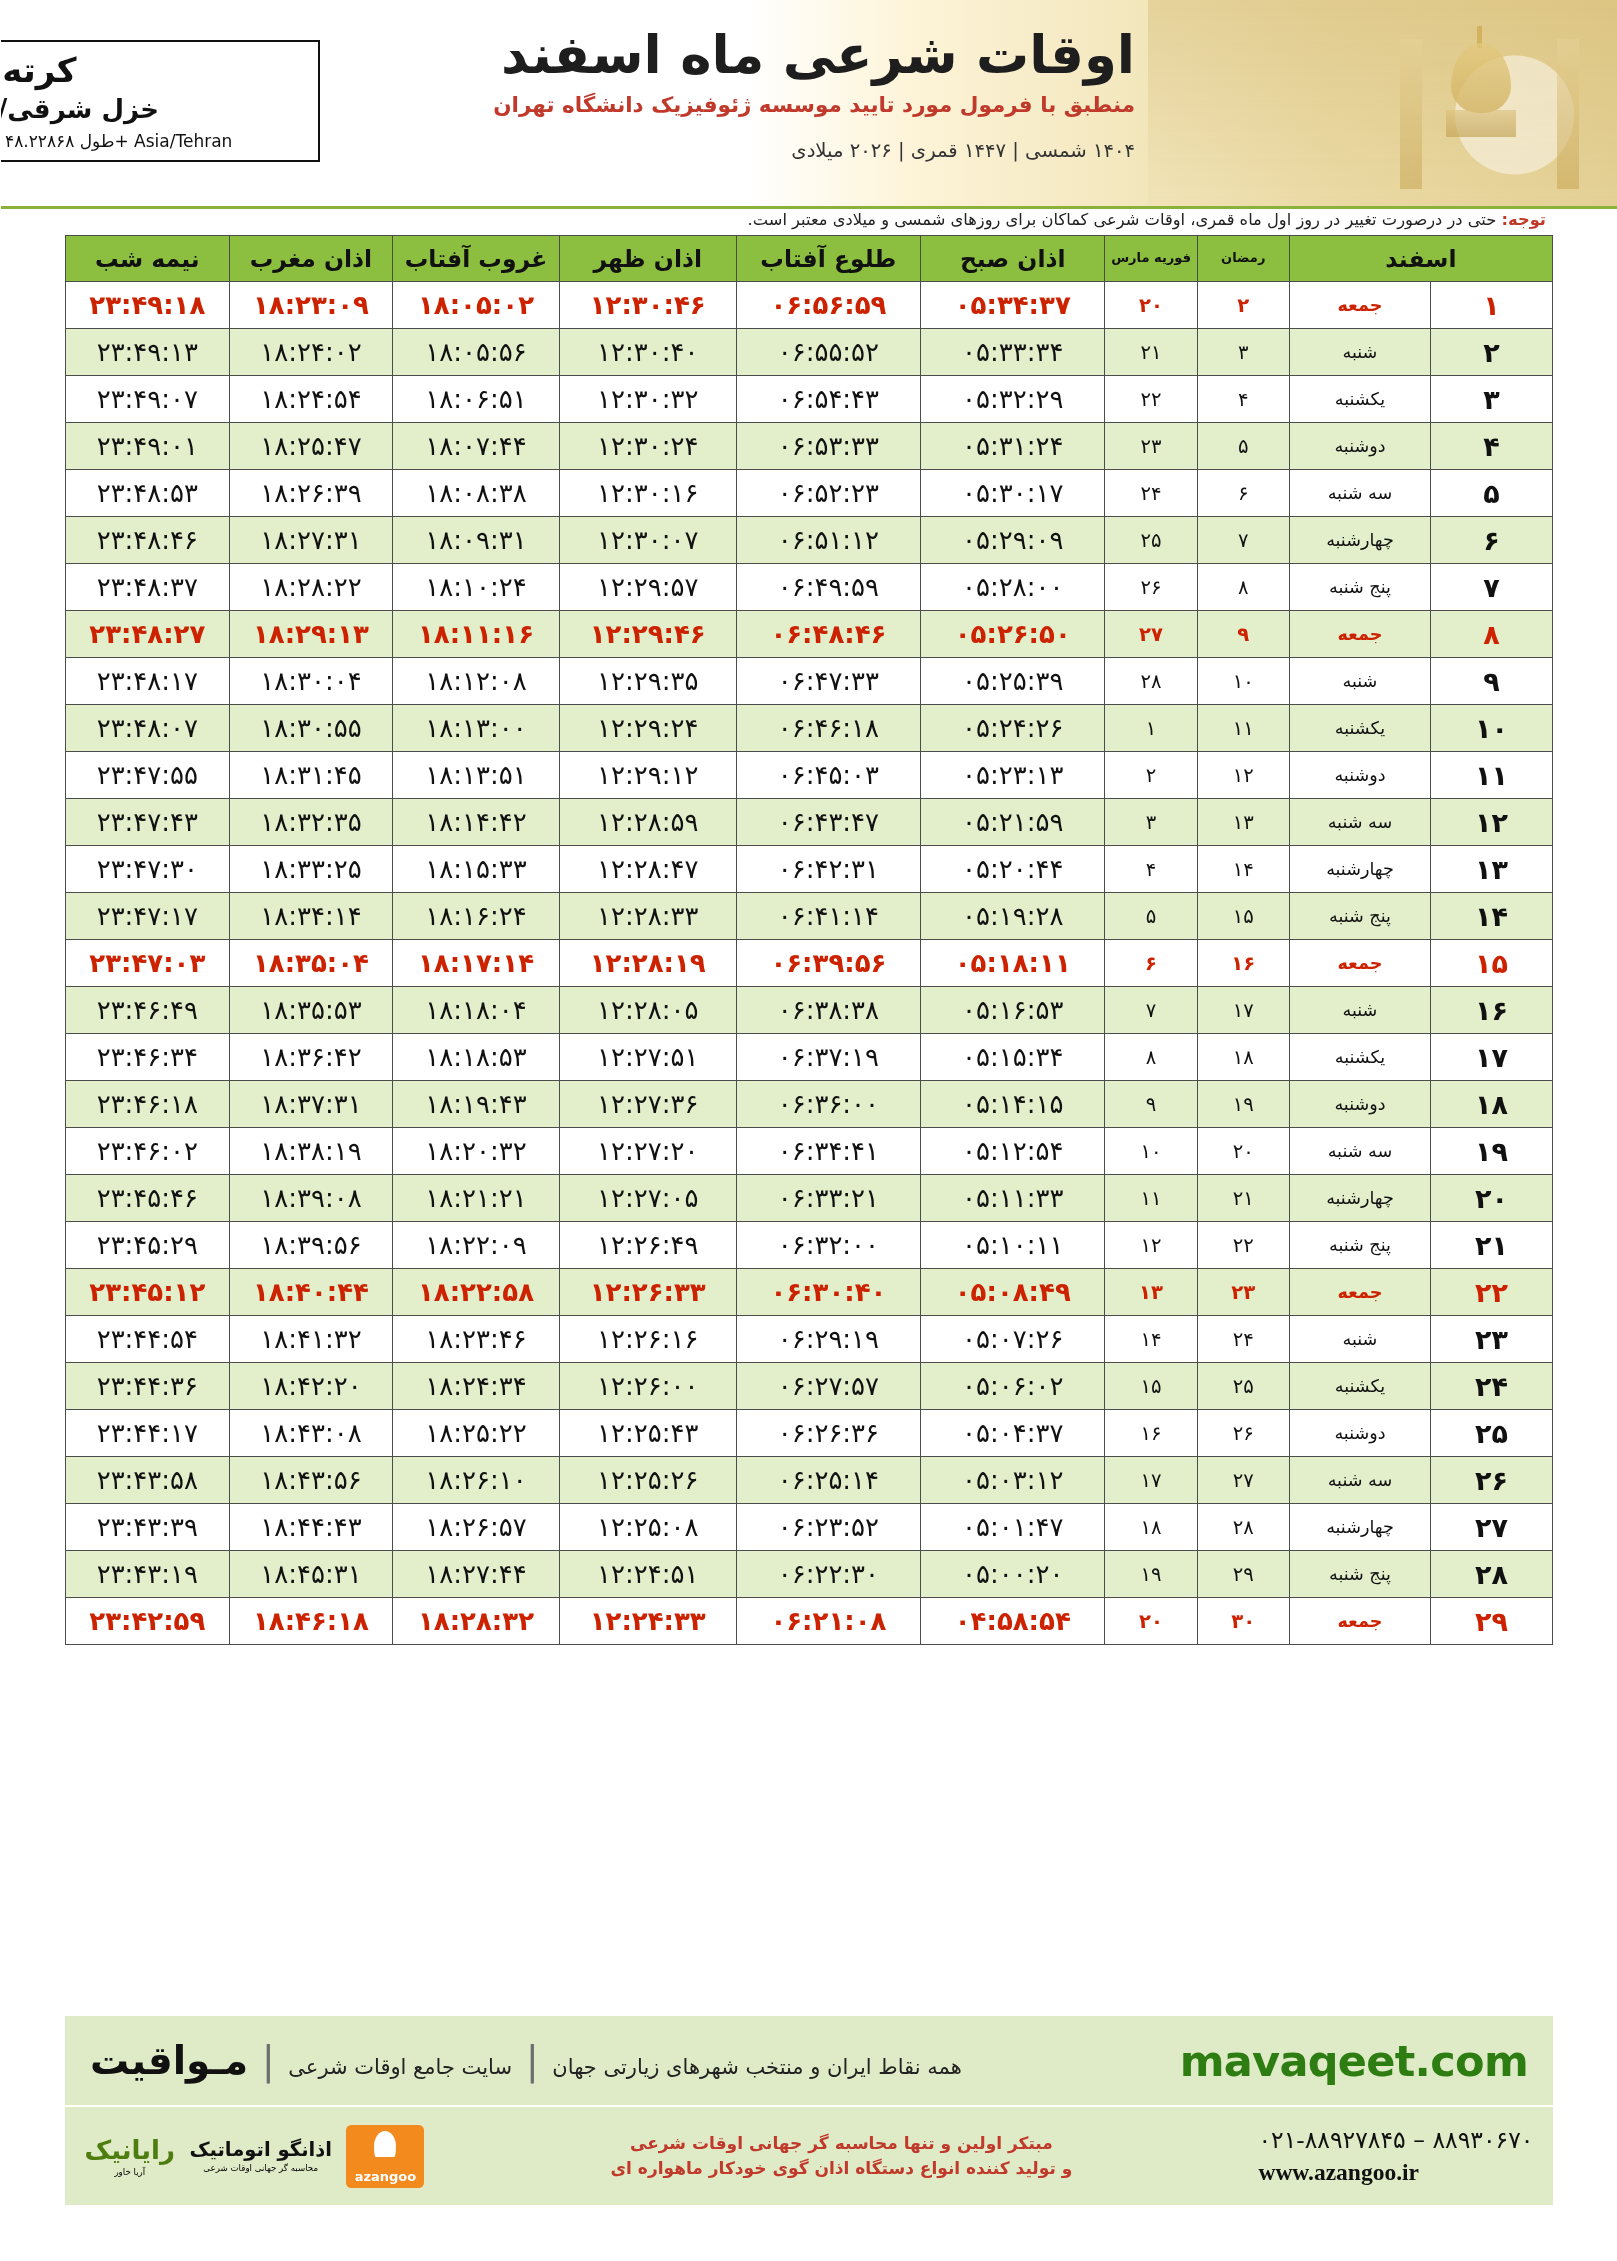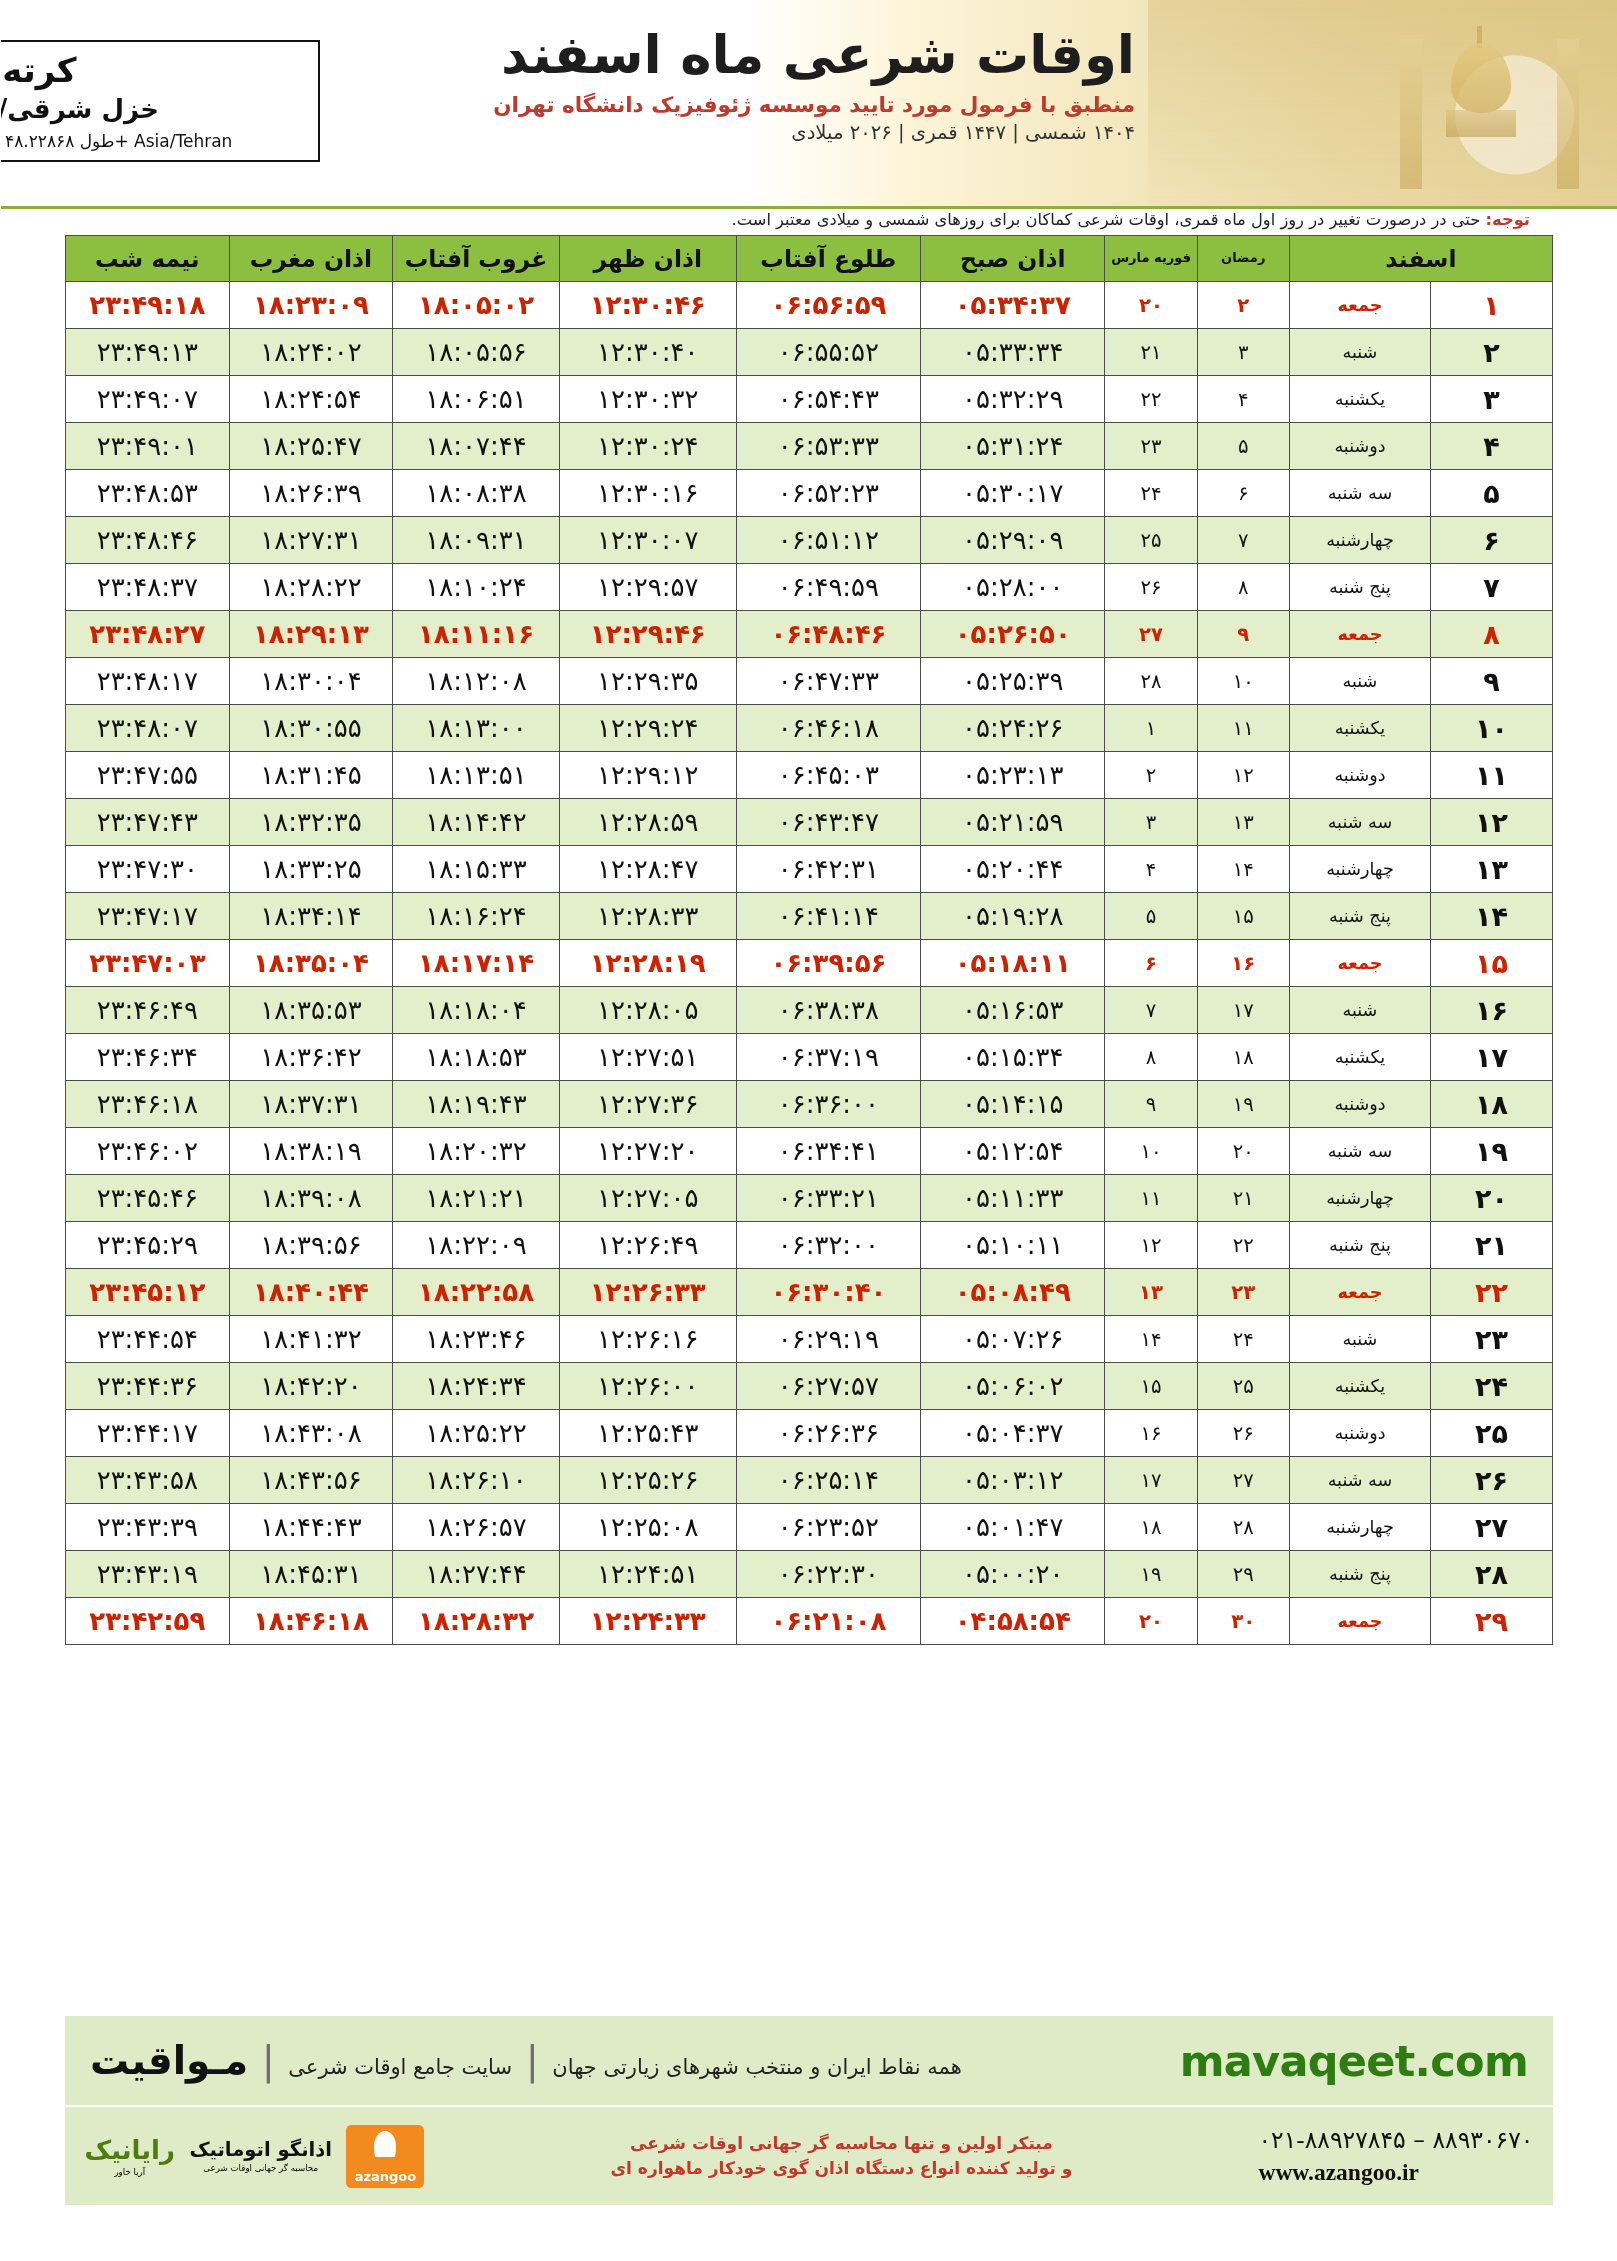--- a/index.html
+++ b/index.html
@@ -70,21 +70,21 @@
   }
   .sub-title {
     font-size: 21.5px;
     font-weight: bold;
     color: #c0392b;
     margin-top: 9px;
   }
   .date-line {
     font-size: 19.6px;
     color: #333;
-    margin-top: 4px;
+    margin-top: 22px;
     direction: rtl;
   }
 
   
   .city-box {
     position: absolute;
     right: 1298px;
     left: 69px;
     top: 40px;
     width: 652px;
@@ -93,21 +93,21 @@
     text-align: center;
     background: #fff;
   }
   .city-name { font-size: 34px; font-weight: bold; color:#111; line-height:1.1; }
   .city-sub  { font-size: 26px; font-weight: bold; color:#111; margin-top:3.9px; }
   .city-geo  { font-size: 17px; color:#111; margin-top:7.8px; direction: ltr; }
 
   .note-line {
     position:absolute;
     top: 210px;
-    right: 88px;
+    right: 72px;
     left: 72px;
     font-size: 16.3px;
     color:#222;
     text-align: right;
     direction: rtl;
     white-space: nowrap;
   }
   .note-line b { color:#c0392b; }
 
   

